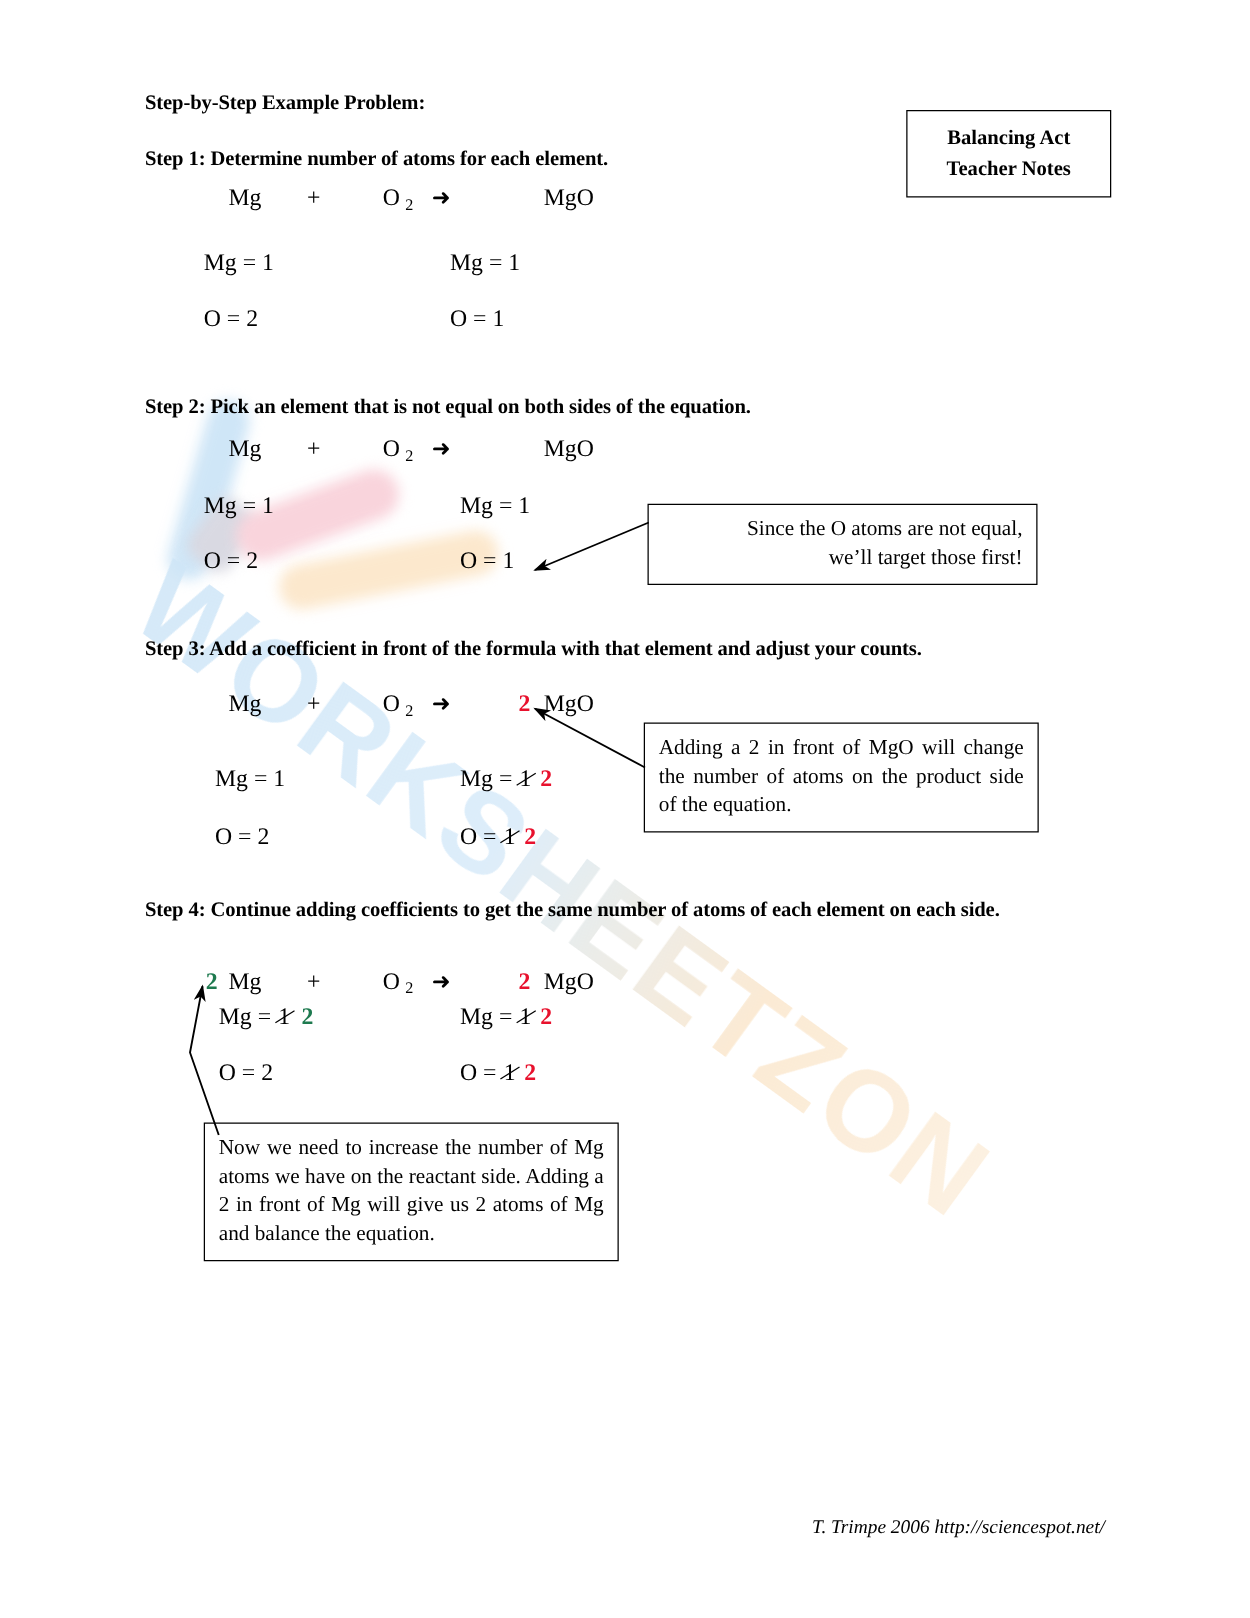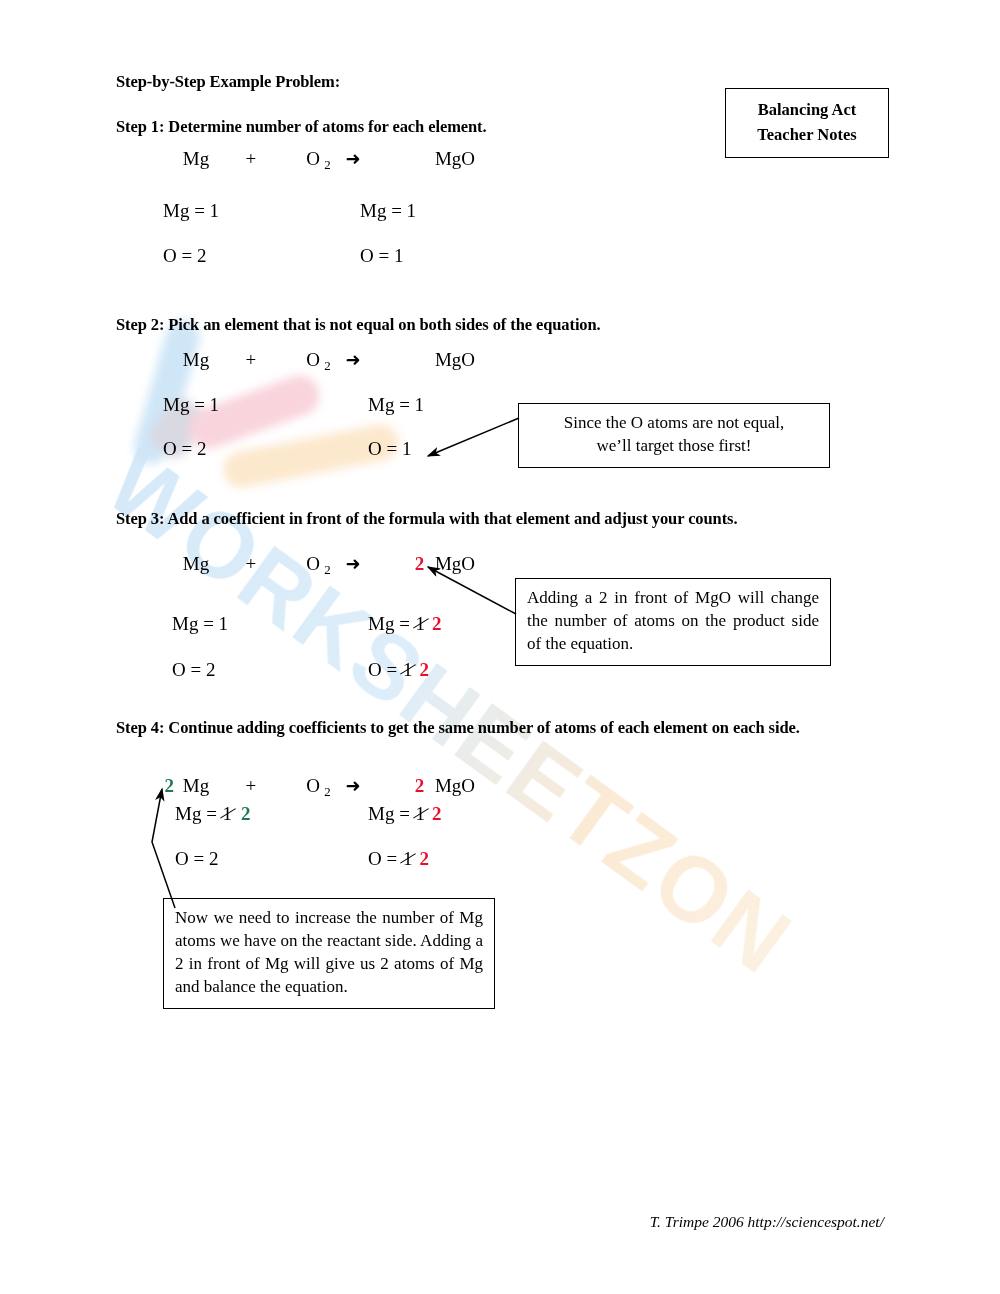--- a/index.html
+++ b/index.html
@@ -117,21 +117,21 @@
 
   .callout {
     border: 1.4px solid #000;
     background: #ffffff;
     font-size: 17px;
     line-height: 1.35;
     text-align: justify;
     padding: 8px 11px 9px 11px;
     box-sizing: border-box;
   }
-  .callout.nowrapbox { text-align: center; }
+  .callout.nowrapbox { text-align: right; }
 
   .titlebox {
     border: 1.6px solid #000;
     background: #ffffff;
     font-family: "Liberation Serif", "DejaVu Serif", serif;
     font-weight: bold;
     font-size: 16.5px;
     line-height: 1.5;
     text-align: center;
     padding: 9px 10px;

